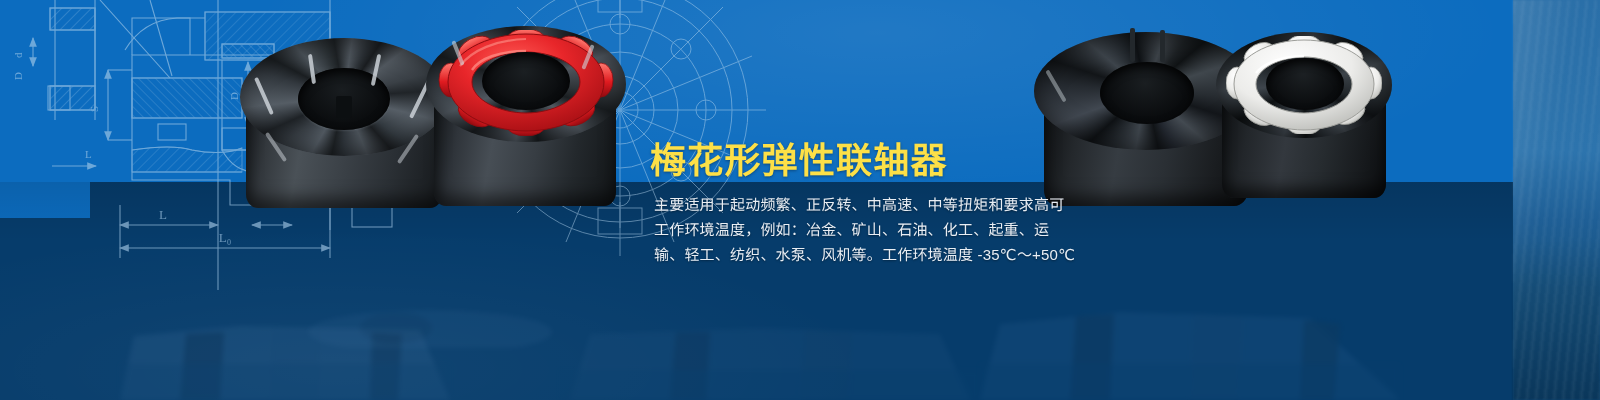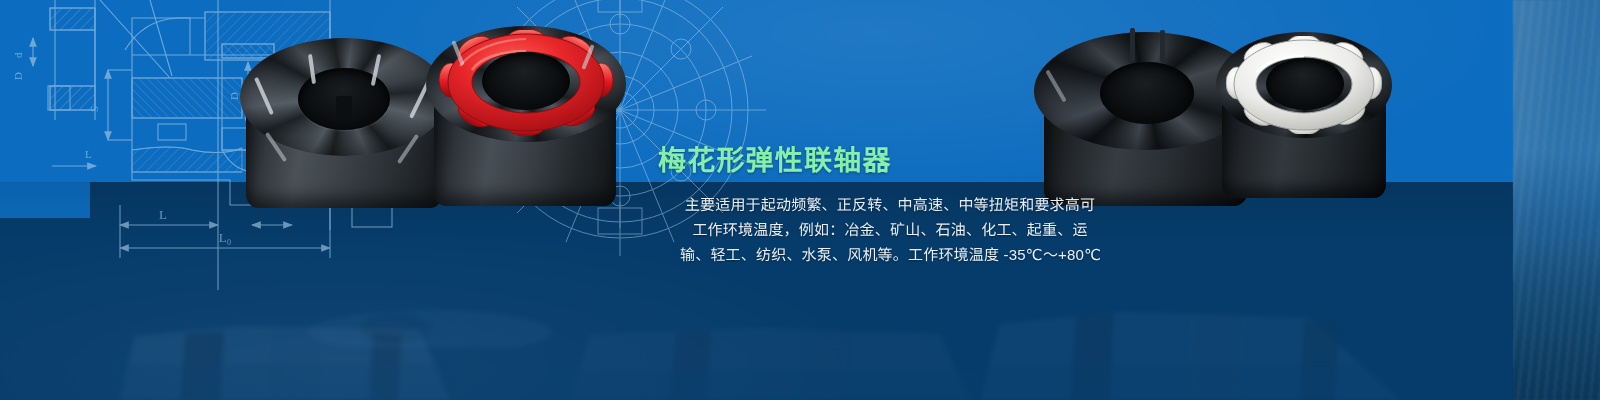--- a/index.html
+++ b/index.html
@@ -199,33 +199,32 @@
   .rf-c{left:980px;bottom:0;width:420px;height:100px;}
   .rf-d{left:300px;bottom:52px;width:260px;height:60px;opacity:.22;}
 
   
   .title-wrap{
     position:absolute;left:650px;top:140px;
     width:520px;height:42px;
     display:flex;align-items:center;
   }
   .title{
-    margin:8px;color:#86efac;
-    font-size:28px;font-weight:bold;letter-spacing:1.2px;
+    margin:0;color:#fde047;
+    font-size:36px;font-weight:bold;letter-spacing:1.2px;
     line-height:1;
     text-shadow:0 1px 3px rgba(0,0,0,.35);
     white-space:nowrap;
   }
   .desc{
-    position:absolute;left:680px;top:192px;width:420px;
+    position:absolute;left:654px;top:192px;width:420px;
     color:#e9eef4;
     font-size:15px;line-height:25px;
     letter-spacing:.2px;
     text-shadow:0 1px 2px rgba(0,0,0,.4);
-    text-align:center;
   }
   .desc p{margin:0;white-space:nowrap;}
 </style>
 </head>
 <body>
 
 <div class="banner">
 
   <div class="band-top"></div>
   <div class="band-bottom"></div>
@@ -478,16 +477,16 @@
     </svg>
   </div>
 
   <div class="title-wrap">
     <h1 class="title">梅花形弹性联轴器</h1>
   </div>
 
   <div class="desc">
     <p>主要适用于起动频繁、正反转、中高速、中等扭矩和要求高可</p>
     <p>工作环境温度，例如：冶金、矿山、石油、化工、起重、运</p>
-    <p>输、轻工、纺织、水泵、风机等。工作环境温度 -35℃～+80℃</p>
+    <p>输、轻工、纺织、水泵、风机等。工作环境温度 -35℃～+50℃</p>
   </div>
 
 </div>
 
 </body></html>

